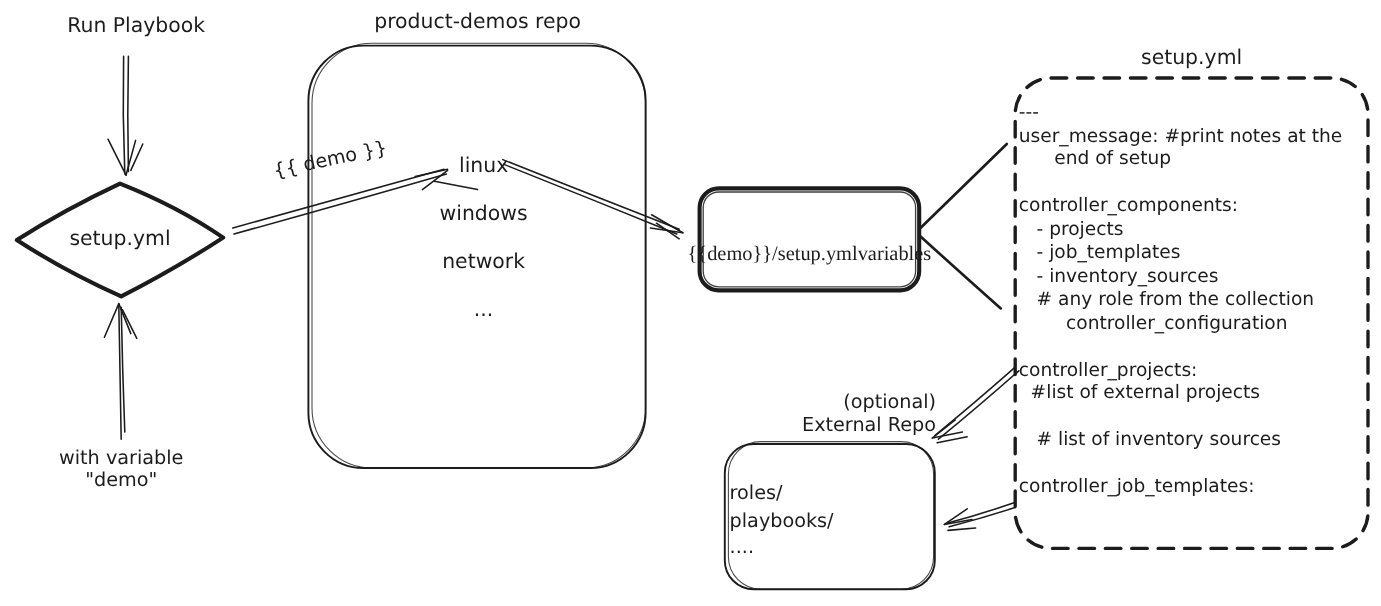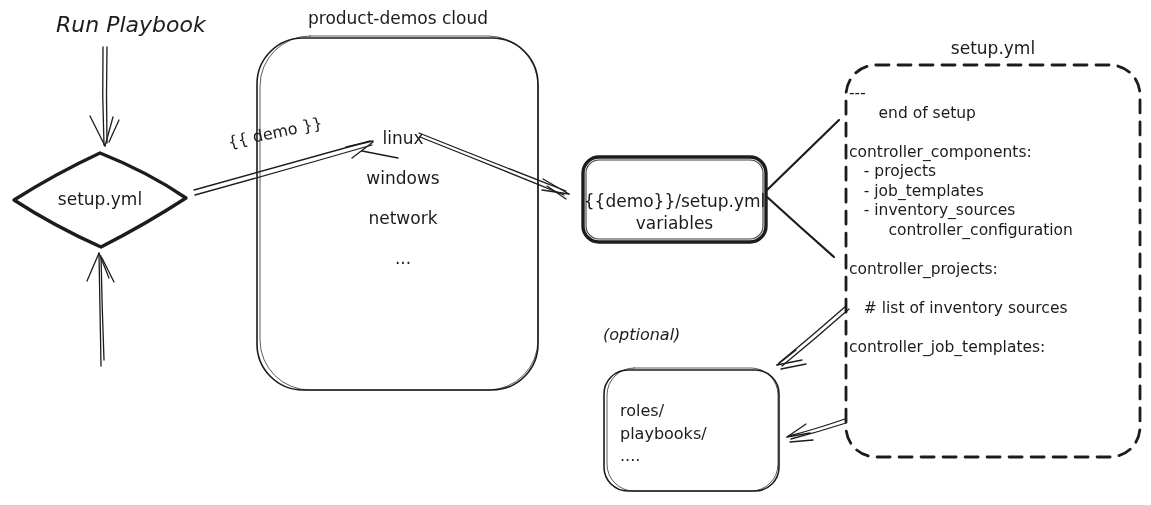--- a/index.html
+++ b/index.html
@@ -4,34 +4,34 @@
 <style>
   html,body{margin:0;padding:0;}
   body{
     width:1151px;height:505px;background:#ffffff;overflow:hidden;position:relative;
     font-family:"DejaVu Sans","Liberation Sans",sans-serif;color:#1c1c1c;
   }
   .stage{position:absolute;inset:0;width:1151px;height:505px;}
   svg.sketch{position:absolute;left:0;top:0;}
   svg.sketch path, svg.sketch rect{fill:none;stroke:#1c1c1c;stroke-linecap:round;stroke-linejoin:round;}
   .lbl{position:absolute;white-space:nowrap;}
-  .run-label{left:56px;top:12px;font-size:22px;font-style:italic;}
+  .run-label{left:56px;top:12px;font-size:17px;}
   .repo-title{left:257px;top:8px;width:282px;font-size:17px;text-align:center;}
   .repo-items{position:absolute;left:257px;top:118px;width:282px;}
   .repo-items div{height:40px;display:flex;align-items:center;justify-content:center;font-size:17px;padding-left:10px;}
   .demo-label{left:228px;top:133px;font-size:16px;transform:rotate(-12deg);transform-origin:left center;}
   .diamond-label{left:14px;top:189px;width:172px;font-size:17px;text-align:center;}
   .with-var{position:absolute;left:26px;top:373px;width:150px;text-align:center;font-size:16px;line-height:18px;}
-  .vars-label{position:absolute;left:583px;top:157px;width:183px;height:110px;display:flex;flex-direction:column;
-    align-items:center;justify-content:center;font-size:17px;line-height:22px;}
+  .vars-label{position:absolute;left:583px;top:157px;width:183px;height:110px;display:flex;flex-direction:row;
+    align-items:center;justify-content:center;font-size:17px;line-height:22px;font-family:Liberation Serif, serif;}
   .setup-title{left:846px;top:38px;width:294px;font-size:17px;text-align:center;}
   .yaml{position:absolute;left:849px;top:84px;font-size:15.5px;line-height:19.5px;}
   .yaml div{white-space:pre;}
-  .opt-label{position:absolute;left:603px;top:325px;width:177px;text-align:left;font-size:16px;line-height:19px;font-style:italic;}
-  .ext-content{position:absolute;left:608px;top:400px;font-size:16px;line-height:22.5px;margin-left:12px;}
+  .opt-label{position:absolute;left:603px;top:325px;width:177px;text-align:right;font-size:16px;line-height:19px;}
+  .ext-content{position:absolute;left:608px;top:400px;font-size:16px;line-height:22.5px;}
 </style>
 </head>
 <body>
 
 <div class="stage">
 
   <svg class="sketch" width="1151" height="505" viewBox="0 0 1151 505">
 
     <g stroke-width="1.3">
       <path d="M103 47 Q102 96 104 145"></path>
@@ -106,60 +106,68 @@
     </g>
 
     <g>
       <rect x="604" y="370" width="175" height="121" rx="24" stroke-width="1.6"></rect>
       <rect x="607" y="368" width="171" height="123" rx="27" stroke-width="0.9" opacity="0.8"></rect>
     </g>
   </svg>
 
   <div class="lbl run-label">Run Playbook</div>
 
-  <div class="lbl repo-title">product-demos cloud</div>
+  <div class="lbl repo-title">product-demos repo</div>
 
   <div class="repo-items">
       <div>linux</div>
       <div>windows</div>
       <div>network</div>
       <div>...</div>
     </div>
 
   <div class="lbl demo-label">{{ demo }}</div>
 
   <div class="lbl diamond-label">setup.yml</div>
 
+  <div class="with-var">
+    <div>with variable</div>
+    <div>"demo"</div>
+  </div>
 
   <div class="vars-label">
     <div>{{demo}}/setup.yml</div>
     <div>variables</div>
   </div>
 
   <div class="lbl setup-title">setup.yml</div>
 
   <div class="yaml">
       <div>---</div>
+      <div>user_message: #print notes at the</div>
       <div>      end of setup</div>
       <div>&nbsp;</div>
       <div>controller_components:</div>
       <div>   - projects</div>
       <div>   - job_templates</div>
       <div>   - inventory_sources</div>
+      <div>   # any role from the collection</div>
       <div>        controller_configuration</div>
       <div>&nbsp;</div>
       <div>controller_projects:</div>
+      <div>  #list of external projects</div>
       <div>&nbsp;</div>
       <div>   # list of inventory sources</div>
       <div>&nbsp;</div>
       <div>controller_job_templates:</div>
     </div>
 
   <div class="opt-label">
     <div>(optional)</div>
+    <div>External Repo</div>
   </div>
 
   <div class="ext-content">
       <div>roles/</div>
       <div>playbooks/</div>
       <div>....</div>
     </div>
 
 </div>
 

